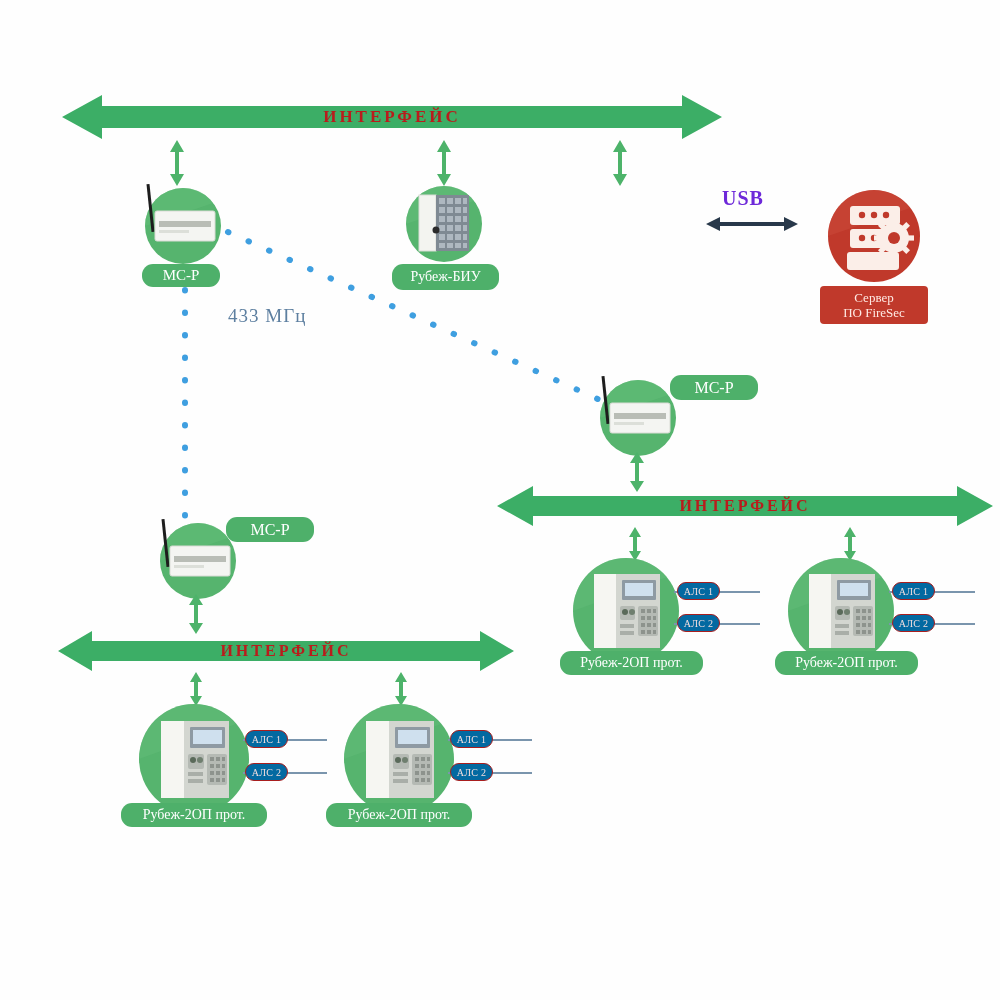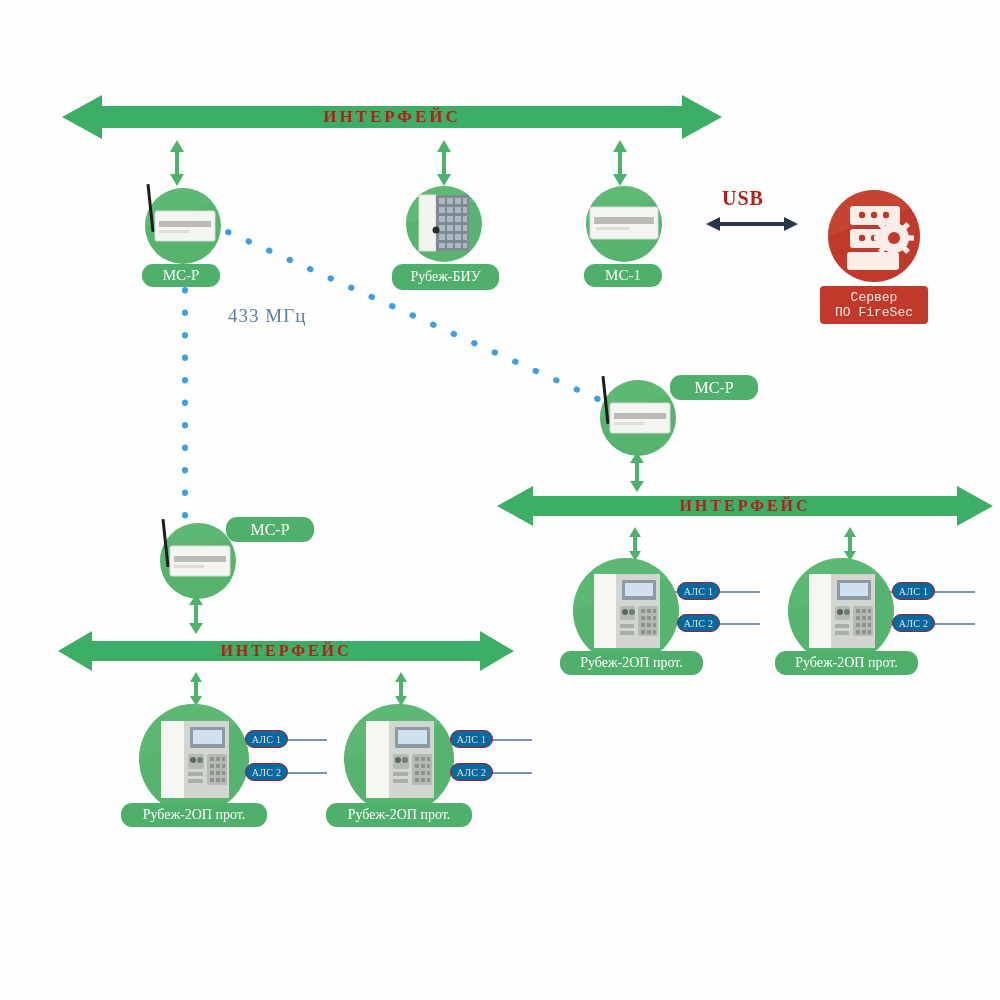--- a/index.html
+++ b/index.html
@@ -66,33 +66,33 @@
   .freq-label {
     position: absolute;
     color: #5d7fa0;
     font-family: "Liberation Serif", serif;
     font-size: 19px;
     letter-spacing: 1px;
     white-space: nowrap;
   }
   .usb-label {
     position: absolute;
-    color: #b91c1c;
+    color: #6d28d9;
     font-family: "Liberation Serif", serif;
     font-size: 20px;
     font-weight: 700;
     letter-spacing: 1px;
     white-space: nowrap;
   }
   .server-pill {
     position: absolute;
     background: #c0392b;
     border-radius: 4px;
     color: #ffe9e3;
-    font-family: Liberation Mono, monospace;
+    font-family: Liberation Serif, serif;
     font-size: 13px;
     line-height: 15px;
     text-align: center;
     padding: 4px 6px;
     white-space: nowrap;
   }
   .server-pill span { display: block; }
 </style>
 </head>
 <body>
@@ -158,30 +158,20 @@
         <rect x="41" y="65" width="6" height="5"></rect>
           <rect x="49" y="65" width="6" height="5"></rect>
           <rect x="57" y="65" width="6" height="5"></rect>
           <rect x="65" y="65" width="4" height="5"></rect>
       </g>
       <circle cx="38" cy="52" r="3.5" fill="#2b2b2b"></circle>
     </svg>
     <div class="pill pill-green" style="left:-6px; top:86px; width:107px; height:26px; font-size:14px;">Рубеж-БИУ</div>
   </div>
 
-  <div class="node" style="left:578px; top:178px; width:100px; height:110px;">
-    <svg class="abs" style="left:0; top:0;" width="92" height="92">
-      <circle cx="46" cy="46" r="38" fill="#56b46e"></circle>
-      <path d="M8,46 a38,38 0 0,1 38,-38 a38,38 0 0,1 30,15 Z" fill="#63bd79" opacity="0.5"></path>
-      <rect x="12" y="29" width="68" height="32" rx="2" fill="#f4f5f2" stroke="#d9dbd5" stroke-width="1"></rect>
-      <rect x="16" y="39" width="60" height="7" fill="#b9bdb6"></rect>
-      <rect x="18" y="49" width="34" height="3" fill="#dcdfd9"></rect>
-    </svg>
-    <div class="pill pill-green" style="left:6px; top:86px; width:78px; height:23px; font-size:15px;">МС-1</div>
-  </div>
 
   <div class="usb-label" style="left:722px; top:187px;">USB</div>
   <svg class="abs" style="left:706px; top:215px;" width="92" height="18">
     <polygon points="0,9 14,2 14,7 78,7 78,2 92,9 78,16 78,11 14,11 14,16" fill="#28384a"></polygon>
   </svg>
 
   <div class="node" style="left:824px; top:186px; width:130px; height:150px;">
     <svg class="abs" style="left:0; top:0;" width="100" height="100">
       <circle cx="50" cy="50" r="46" fill="#c0392b"></circle>
       <path d="M4,50 a46,46 0 0,1 46,-46 a46,46 0 0,1 36,18 Z" fill="#cb4a3a" opacity="0.55"></path>

